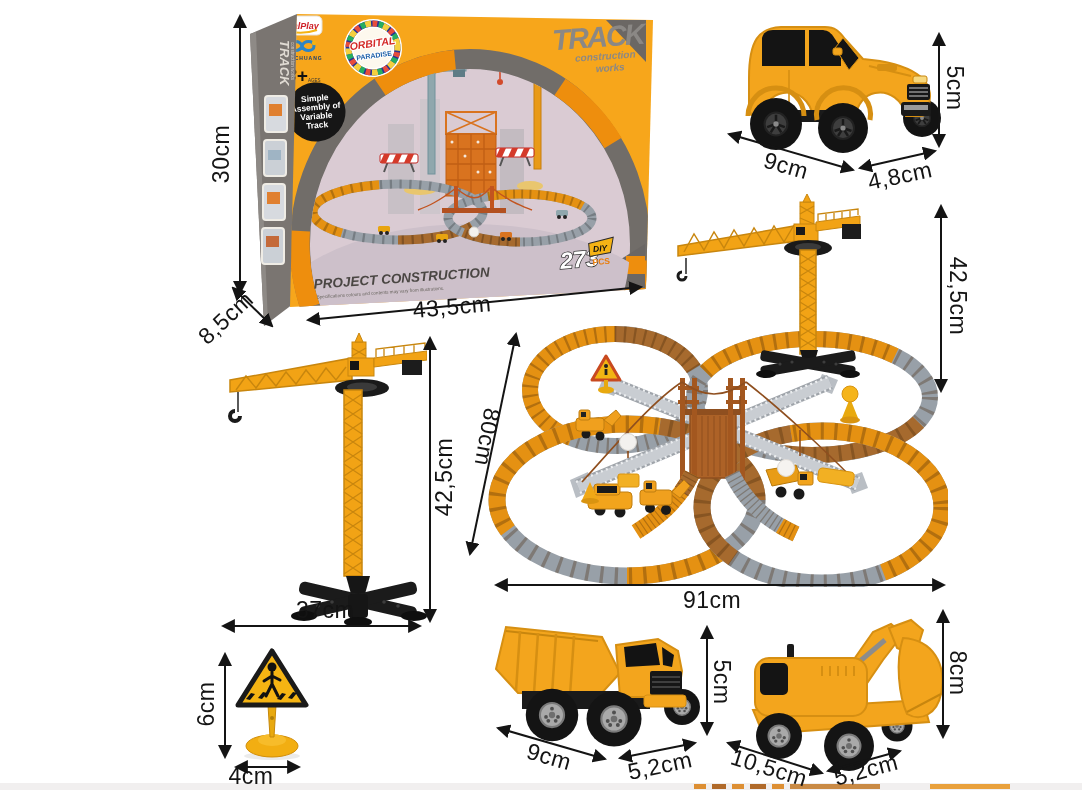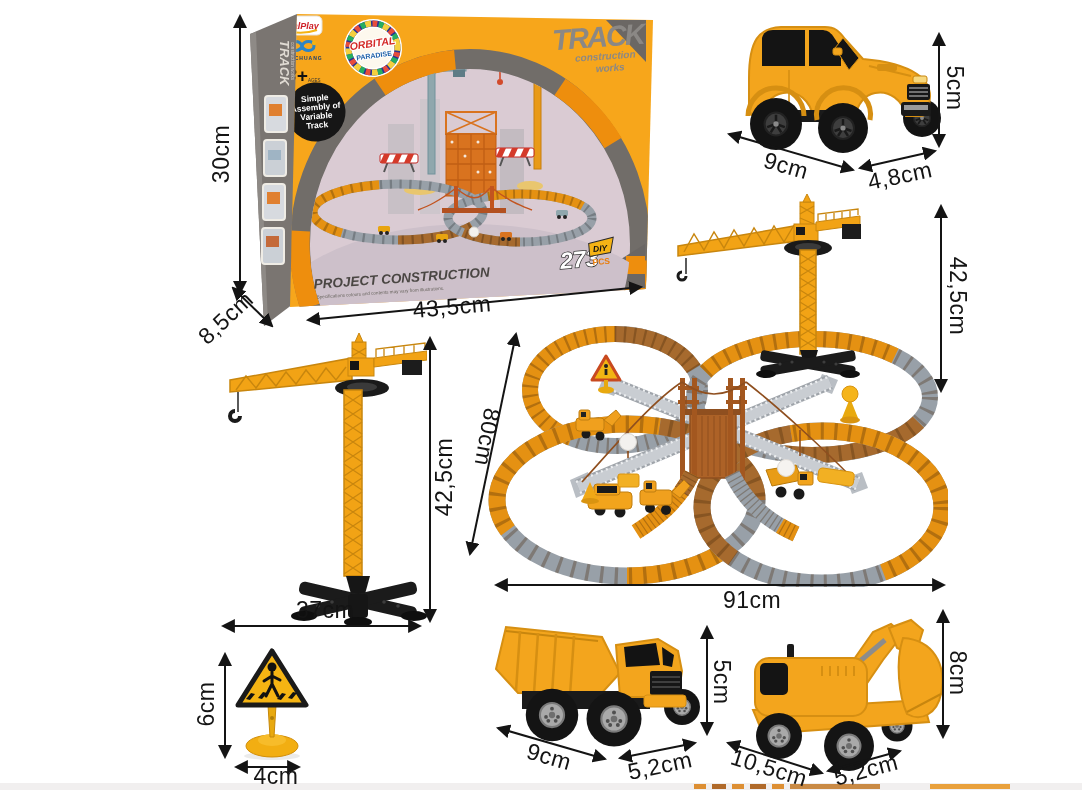--- a/index.html
+++ b/index.html
@@ -564,25 +564,25 @@
 
 
 <span class="dim-label" style="left:221px;top:154px;transform:translate(-50%,-50%) rotate(-90deg)">30cm</span>
 <span class="dim-label" style="left:226px;top:318px;transform:translate(-50%,-50%) rotate(-43deg)">8,5cm</span>
 <span class="dim-label" style="left:452px;top:307px;transform:translate(-50%,-50%) rotate(-5deg)">43,5cm</span>
 <span class="dim-label" style="left:786px;top:166px;transform:translate(-50%,-50%) rotate(16deg)">9cm</span>
 <span class="dim-label" style="left:900px;top:176px;transform:translate(-50%,-50%) rotate(-12deg)">4,8cm</span>
 <span class="dim-label" style="left:954px;top:88px;transform:translate(-50%,-50%) rotate(90deg)">5cm</span>
 <span class="dim-label" style="left:957px;top:296px;transform:translate(-50%,-50%) rotate(90deg)">42,5cm</span>
 <span class="dim-label" style="left:487px;top:437px;transform:translate(-50%,-50%) rotate(100deg)">80cm</span>
-<span class="dim-label" style="left:752px;top:600px;transform:translate(-50%,-50%)">91cm</span>
+<span class="dim-label" style="left:712px;top:600px;transform:translate(-50%,-50%)">91cm</span>
 <span class="dim-label" style="left:444px;top:477px;transform:translate(-50%,-50%) rotate(-90deg)">42,5cm</span>
 <span class="dim-label" style="left:325px;top:610px;transform:translate(-50%,-50%)">37cm</span>
 <span class="dim-label" style="left:206px;top:704px;transform:translate(-50%,-50%) rotate(-90deg)">6cm</span>
-<span class="dim-label" style="left:276px;top:776px;transform:translate(-50%,-50%)">4cm</span>
+<span class="dim-label" style="left:251px;top:776px;transform:translate(-50%,-50%)">4cm</span>
 <span class="dim-label" style="left:549px;top:757px;transform:translate(-50%,-50%) rotate(16deg)">9cm</span>
 <span class="dim-label" style="left:660px;top:766px;transform:translate(-50%,-50%) rotate(-12deg)">5,2cm</span>
 <span class="dim-label" style="left:721px;top:682px;transform:translate(-50%,-50%) rotate(90deg)">5cm</span>
 <span class="dim-label" style="left:769px;top:768px;transform:translate(-50%,-50%) rotate(17deg)">10,5cm</span>
 <span class="dim-label" style="left:866px;top:770px;transform:translate(-50%,-50%) rotate(-15deg)">5,2cm</span>
 <span class="dim-label" style="left:957px;top:673px;transform:translate(-50%,-50%) rotate(90deg)">8cm</span>
 
 
 
 

